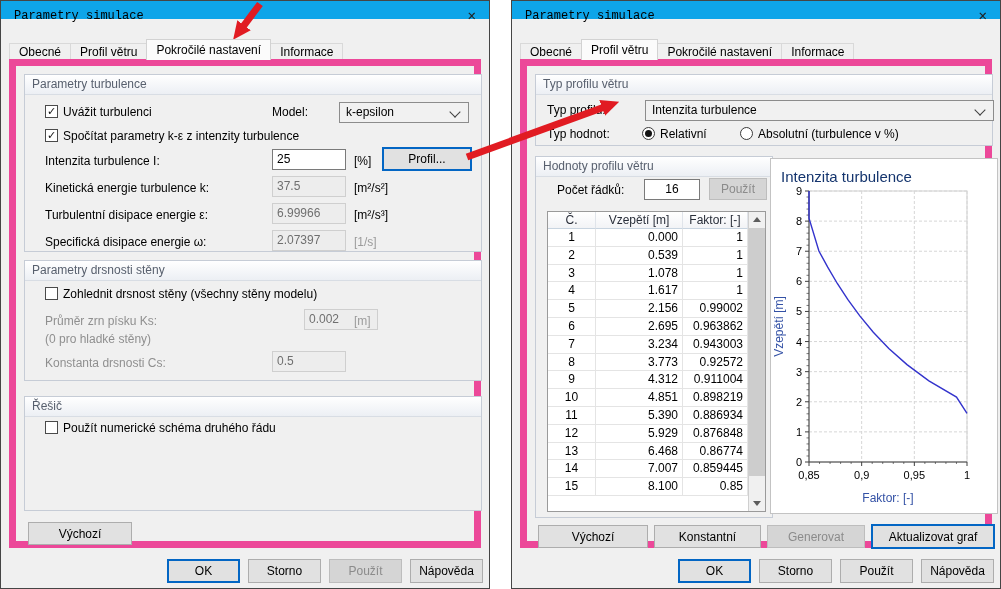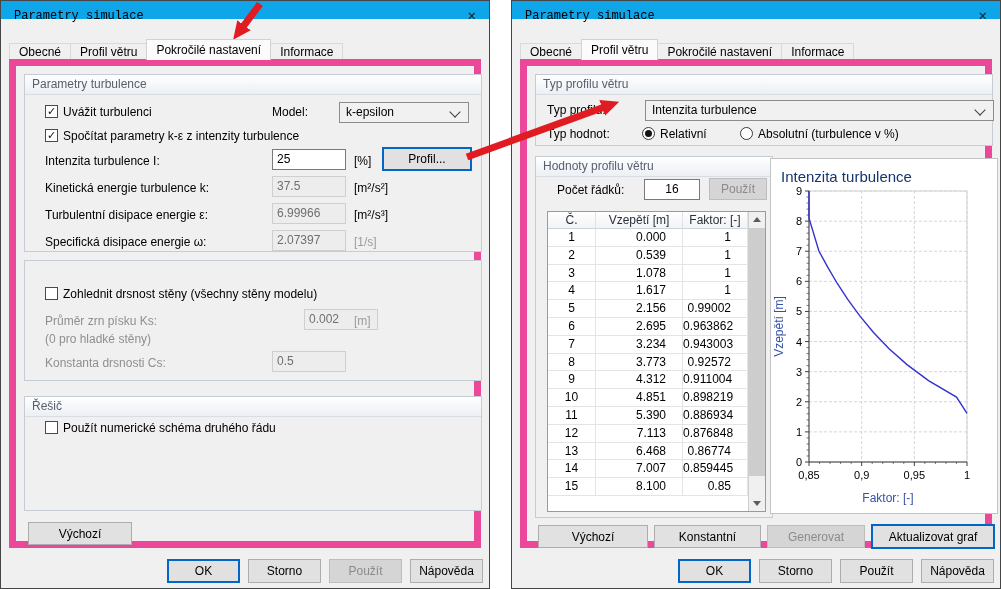--- a/index.html
+++ b/index.html
@@ -29,21 +29,21 @@
   .combo .chev{position:absolute;right:9px;top:5px;width:7px;height:7px;border-right:1.4px solid #3f3f3f;border-bottom:1.4px solid #3f3f3f;transform:rotate(45deg);}
   .radio{position:absolute;width:13px;height:13px;border:1px solid #3a3a3a;border-radius:50%;background:#fff;box-sizing:border-box;}
   .radio.on::after{content:"";position:absolute;left:2px;top:2px;width:7px;height:7px;border-radius:50%;background:#141414;}
   .tbl{position:absolute;background:#fff;border:1px solid #9a9a9a;box-sizing:border-box;display:flex;}
   .tbl-main{width:200px;}
   .tr-h{display:flex;height:17px;}
   .th{box-sizing:border-box;height:17px;line-height:16px;text-align:center;background:linear-gradient(#ffffff,#f2f3f6);border-right:1px solid #e0e4ea;border-bottom:1px solid #c8d4e0;color:#2a2f3a;}
   .tr{display:flex;height:17.8px;}
   .td{box-sizing:border-box;height:17.8px;line-height:17px;border-right:1px solid #e4e4e4;border-bottom:1px solid #e4e4e4;}
   .td.c{text-align:center;}
-  .td.r{text-align:right;padding-right:16px;}
+  .td.r{text-align:right;padding-right:4px;}
   .sb{width:17px;background:#f0f0f0;border-left:1px solid #cfcfcf;position:relative;box-sizing:border-box;}
   .sb-up,.sb-dn{position:absolute;left:0;width:16px;height:16px;background:#f0f0f0;}
   .sb-up{top:0;} .sb-dn{bottom:0;}
   .sb-up::after,.sb-dn::after{content:"";position:absolute;left:4px;border-left:4px solid transparent;border-right:4px solid transparent;}
   .sb-up::after{top:5px;border-bottom:5px solid #5c5c5c;}
   .sb-dn::after{top:6px;border-top:5px solid #5c5c5c;}
   .sb-thumb{position:absolute;left:0;top:16px;width:16px;height:248px;background:#cdcdcd;}
   .chart-panel{position:absolute;background:#fff;border:1px solid #c3c3c3;box-sizing:border-box;}
   .overlay{position:absolute;left:0;top:0;pointer-events:none;}
 </style>
@@ -89,20 +89,21 @@
         <span class="lbl" style="left:20px;top:133px;">Turbulentní disipace energie ε:</span>
         <div class="input disabled" style="left:247px;top:128px;width:74px;">6.99966</div>
         <span class="unit" style="left:329px;top:133px;">[m²/s³]</span>
 
         <span class="lbl" style="left:20px;top:160px;">Specifická disipace energie ω:</span>
         <div class="input disabled" style="left:247px;top:155px;width:74px;">2.07397</div>
         <span class="unit gray" style="left:329px;top:160px;">[1/s]</span>
       </div>
 
       <div class="group" style="left:8px;top:194px;width:458px;height:121px;">
+        <div class="group-hd">Parametry drsnosti stěny</div>
         <span class="cb" style="left:20px;top:26px;"></span>
         <span class="lbl" style="left:38px;top:26px;">Zohlednit drsnost stěny (všechny stěny modelu)</span>
         <span class="lbl gray" style="left:20px;top:53px;">Průměr zrn písku Ks:</span>
         <div class="input disabled" style="left:247px;top:48px;width:74px;margin-left:32px;">0.002</div>
         <span class="unit gray" style="left:329px;top:53px;">[m]</span>
         <span class="lbl gray" style="left:20px;top:71px;">(0 pro hladké stěny)</span>
         <span class="lbl gray" style="left:20px;top:95px;">Konstanta drsnosti Cs:</span>
         <div class="input disabled" style="left:247px;top:90px;width:74px;">0.5</div>
       </div>
 
@@ -211,21 +212,21 @@
                 <div class="td r" style="width: 87px;">4.851</div>
                 <div class="td r" style="width: 65px;">0.898219</div>
               </div>
               <div class="tr">
                 <div class="td c" style="width: 48px;">11</div>
                 <div class="td r" style="width: 87px;">5.390</div>
                 <div class="td r" style="width: 65px;">0.886934</div>
               </div>
               <div class="tr">
                 <div class="td c" style="width: 48px;">12</div>
-                <div class="td r" style="width: 87px;">7.113</div>
+                <div class="td r" style="width: 87px;">5.929</div>
                 <div class="td r" style="width: 65px;">0.876848</div>
               </div>
               <div class="tr">
                 <div class="td c" style="width: 48px;">13</div>
                 <div class="td r" style="width: 87px;">6.468</div>
                 <div class="td r" style="width: 65px;">0.86774</div>
               </div>
               <div class="tr">
                 <div class="td c" style="width: 48px;">14</div>
                 <div class="td r" style="width: 87px;">7.007</div>

